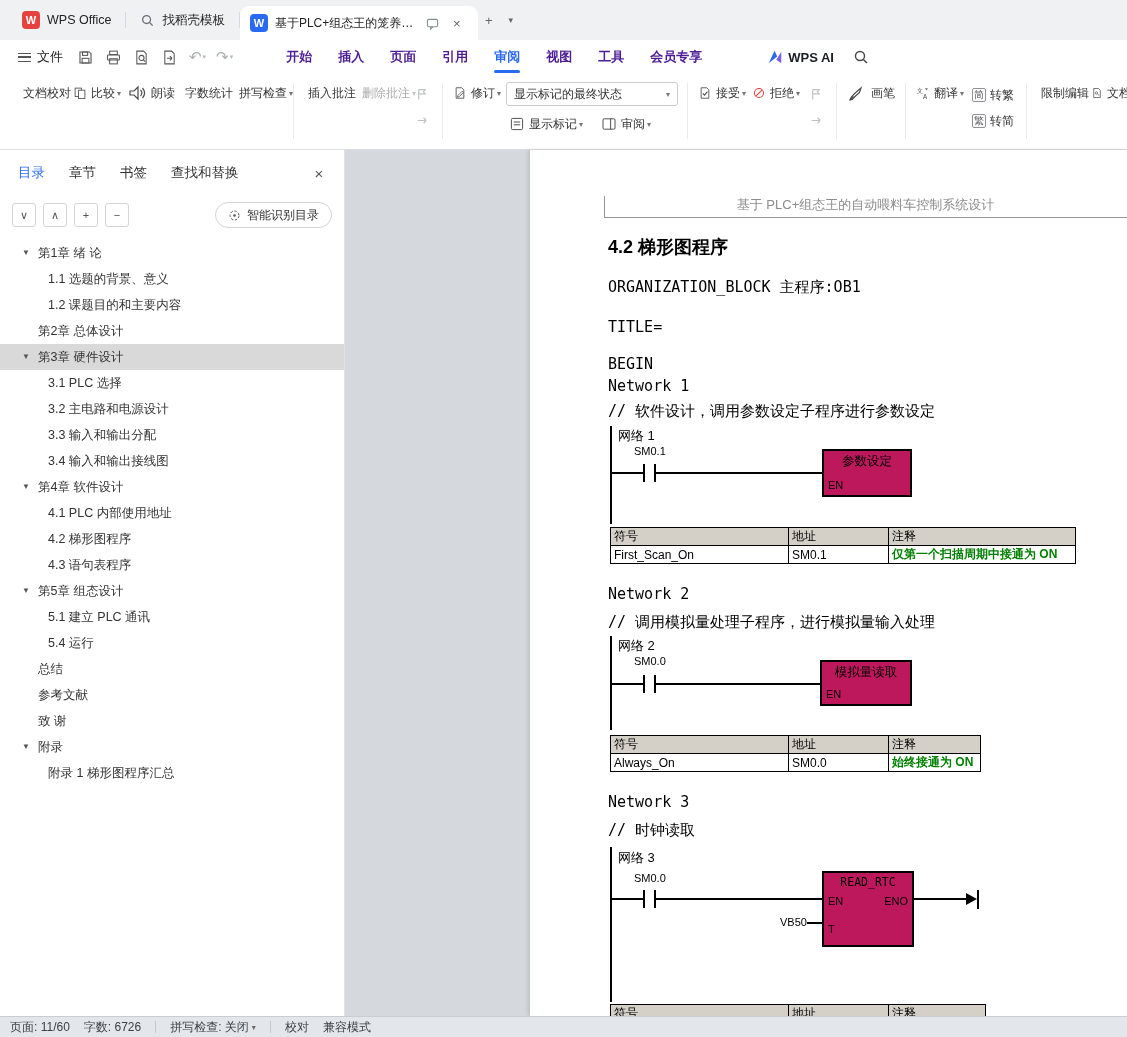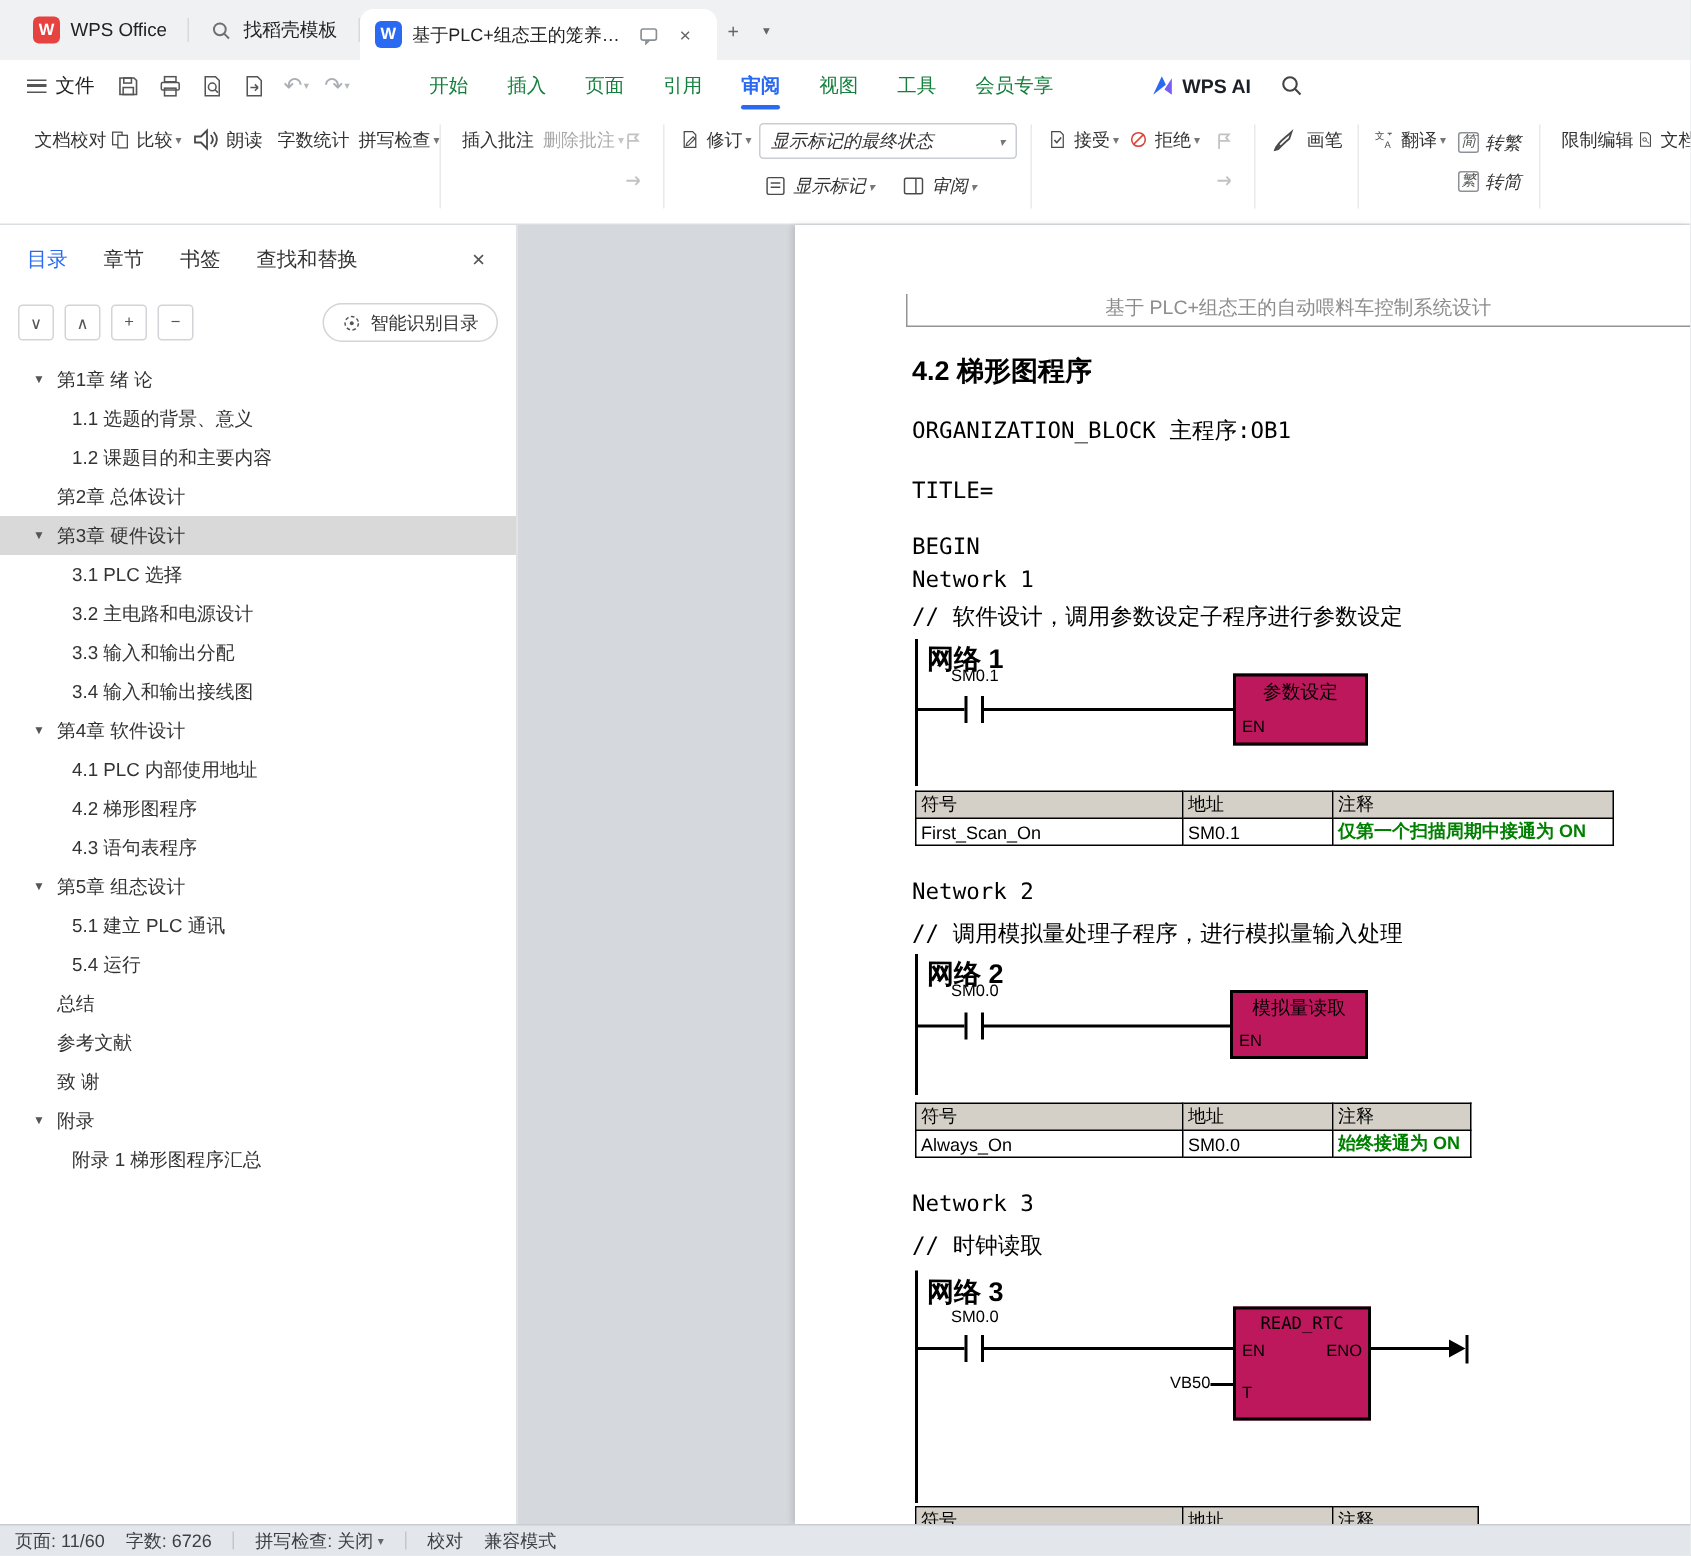--- a/index.html
+++ b/index.html
@@ -21,35 +21,35 @@
 
   
   #menubar{position:absolute;left:0;top:40px;width:1127px;height:34px;background:#fff;display:flex;align-items:center;padding:0 10px;}
   .file-btn{display:flex;align-items:center;gap:6px;font-size:13px;color:#222;padding:0 8px;height:34px;}
   .hb{width:13px;height:9px;border-top:1.5px solid #555;border-bottom:1.5px solid #555;position:relative;}
   .hb::after{content:"";position:absolute;left:0;top:2.8px;width:100%;height:1.5px;background:#555;}
   .mico{width:26px;height:26px;display:flex;align-items:center;justify-content:center;border-radius:4px;margin:0 1px;}
   .undo-wrap{display:flex;align-items:center;color:#a9aeb4;font-size:15px;margin-left:6px;}
   .undo-wrap .g{font-size:15px;}
   .tiny-chev{font-size:7px;color:#b4b8bd;margin:0 4px 0 1px;}
-  .mitem{padding:0 13px;height:34px;line-height:34px;font-size:13px;color:#15803d;}
+  .mitem{padding:0 13px;height:34px;line-height:34px;font-size:13px;color:#4c1d95;font-weight:bold;}
   .mitem.active{color:#2a6af3;font-weight:700;position:relative;}
   .mitem.active::after{content:"";position:absolute;left:13px;right:13px;bottom:1px;height:3px;background:#2a6af3;border-radius:2px;}
   .menugap{width:36px;}
   .ai{display:flex;align-items:center;gap:5px;font-weight:700;color:#1b1f26;margin-left:52px;font-size:13px;}
   .searchbtn{width:26px;height:26px;display:flex;align-items:center;justify-content:center;margin-left:14px;}
 
   
   #ribbon{position:absolute;left:0;top:74px;width:1127px;height:76px;background:#fff;border-bottom:1px solid #dcdfe2;display:flex;align-items:flex-start;padding-left:16px;overflow:hidden;}
   .rbtn{min-width:54px;display:flex;flex-direction:row;align-items:center;gap:4px;padding:8px 3px 0;font-size:12px;color:#333;border-radius:4px;}
   .rbtn .lbl,.rsmall .lbl{display:flex;align-items:center;gap:2px;white-space:nowrap;}
   .chev{font-size:8px;color:#777;}
   .vsep{width:1px;height:56px;background:#e9eaec;margin:9px 7px 0;flex:0 0 auto;}
   .disabled{opacity:.42;}
-  .rcol{display:flex;flex-direction:column;gap:6px;padding-top:8px;margin:0 2px;font-style:italic;}
+  .rcol{display:flex;flex-direction:column;gap:6px;padding-top:8px;margin:0 2px;}
   .mkselect{width:172px;height:24px;border:1px solid #c9cdd2;border-radius:3px;display:flex;align-items:center;justify-content:space-between;padding:0 7px;font-size:12px;color:#333;background:#fff;}
   .rsmall{display:flex;align-items:center;gap:4px;font-size:12px;height:24px;padding:0 3px;color:#333;white-space:nowrap;}
   .tinycol{display:flex;flex-direction:column;gap:8px;padding-top:11px;margin:0 3px;}
   .tinybtn{width:20px;height:18px;display:flex;align-items:center;justify-content:center;}
   .cbox{font-size:10px;border:1px solid #8d9197;border-radius:2px;padding:0 1px;color:#555;line-height:12px;}
 
   
   #sidebar{position:absolute;left:0;top:150px;width:345px;height:866px;background:#fff;border-right:1px solid #dfe1e4;}
   .stabs{display:flex;align-items:center;gap:24px;padding:0 18px;height:46px;font-size:13.5px;color:#333;position:relative;}
   .stab.active{color:#2a6af3;}
@@ -64,21 +64,21 @@
   .toc-item.sel{background:#d9d9d9;}
 
   
   #docarea{position:absolute;left:345px;top:150px;width:782px;height:866px;background:#d5d8dc;}
   #page{position:absolute;left:185px;top:0;width:597px;height:866px;background:#fff;overflow:hidden;box-shadow:-2px 0 4px rgba(0,0,0,.12);}
   .mono{font-family:"DejaVu Sans Mono",monospace;}
   .hdrline{position:absolute;left:74px;right:0;top:46px;height:22px;border-bottom:1px solid #949494;text-align:center;color:#8c8c8c;font-size:13px;}
   .hdrtick{position:absolute;left:74px;top:46px;width:1px;height:22px;background:#949494;}
   .docheading{position:absolute;left:78px;top:85px;font-size:18px;font-weight:700;color:#000;}
   .docline{position:absolute;left:78px;font-size:15px;color:#000;}
-  .netlbl{position:absolute;font-size:18px;font-weight:700;color:#000;text-align:center;}
+  .netlbl{position:absolute;font-size:13px;font-weight:400;color:#000;text-align:center;}
   .sig{position:absolute;font-size:11px;color:#000;}
   .hwire{position:absolute;height:2px;background:#000;}
   .vwire{position:absolute;width:2px;background:#000;}
   .cbar{position:absolute;width:2px;height:18px;background:#000;}
   .lblock{position:absolute;border:2px solid #000;background:#be185d;}
   .btitle{text-align:center;font-size:12.5px;margin-top:2px;color:#000;white-space:nowrap;}
   .ben{position:absolute;left:4px;bottom:4px;font-size:11px;color:#000;}
   .bpos{position:absolute;font-size:11px;color:#000;}
   .arrowhead{position:absolute;width:0;height:0;border-left:11px solid #000;border-top:6px solid transparent;border-bottom:6px solid transparent;}
   table.ladtable{position:absolute;border-collapse:collapse;font-size:12px;color:#000;table-layout:fixed;background:#fff;}

